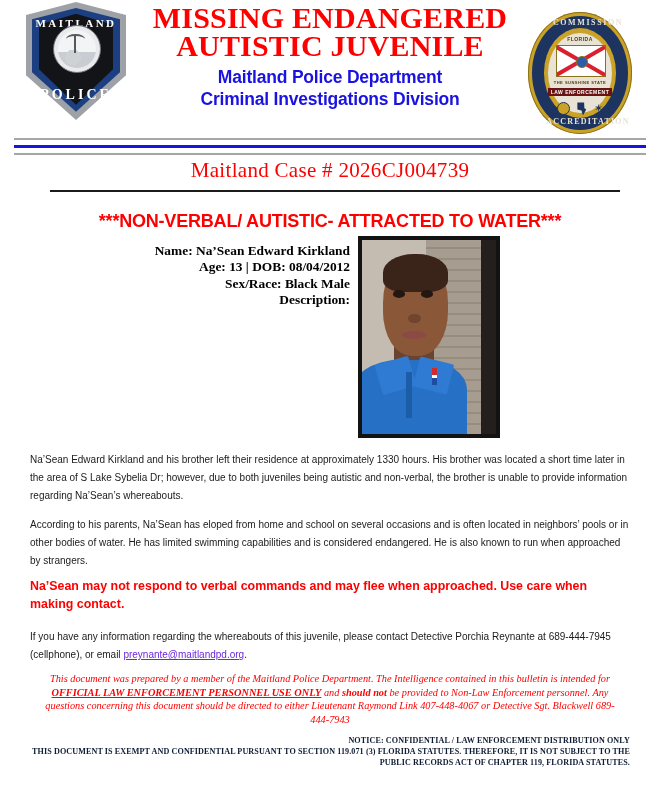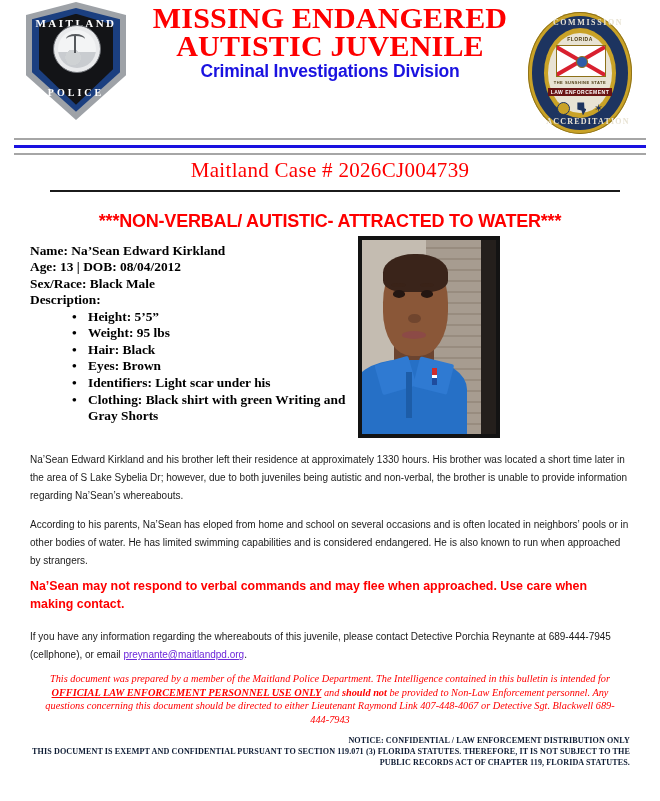--- a/index.html
+++ b/index.html
@@ -113,21 +113,21 @@
     font-weight: bold;
     color: #ffffff;
     letter-spacing: 2.5px;
   }
   .arc-maitland {
     top: 13%;
     font-size: 11px;
   }
   .arc-police {
     top: 72%;
-    font-size: 10px;
+    font-size: 14px;
     letter-spacing: 3px;
   }
 
   
   .badge-accred {
     position: absolute;
     left: 528px;
     top: 12px;
     width: 104px;
     height: 122px;
@@ -307,21 +307,21 @@
     position: absolute;
     top: 243px;
     left: 30px;
     width: 320px;
     font-family: "Liberation Serif", serif;
     font-weight: bold;
     font-size: 13.4px;
     line-height: 16.4px;
     color: #000;
   }
-  .details .line { white-space: nowrap; }
+  .details .line { white-space: nowrap; text-align: right; }
   .details ul {
     margin: 0;
     padding: 0 0 0 58px;
     list-style: none;
   }
   .details li {
     position: relative;
     line-height: 16.6px;
   }
   .details li:before {
@@ -532,20 +532,21 @@
       <div class="seal-inner"></div>
       <div class="frond"></div>
       <div class="palm"></div>
     </div>
     <div class="arc-text arc-police">POLICE</div>
   </div>
 
   <div class="title-block">
     <div class="title-main">MISSING ENDANGERED</div>
     <div class="title-main">AUTISTIC JUVENILE</div>
+    <div class="title-sub">Maitland Police Department</div>
     <div class="title-sub" style="margin-top:0">Criminal Investigations Division</div>
   </div>
 
   <div class="badge-accred">
     <div class="oval-outer"></div>
     <div class="oval-navy"></div>
     <div class="accred-arc accred-top">COMMISSION</div>
     <div class="oval-gold-ring"></div>
     <div class="oval-face"></div>
     <div class="fl-label fl-florida">FLORIDA</div>
@@ -572,28 +573,20 @@
 <div class="case-line">Maitland Case # 2026CJ004739</div>
 <div class="case-rule"></div>
 
 <div class="warn-line">***NON-VERBAL/ AUTISTIC- ATTRACTED TO WATER***</div>
 
 <div class="details">
   <div class="line">Name: Na’Sean Edward Kirkland</div>
   <div class="line">Age: 13 | DOB: 08/04/2012</div>
   <div class="line">Sex/Race: Black Male</div>
   <div class="line">Description:</div>
-  <ul>
-    <li>Height: 5’5”</li>
-    <li>Weight: 95 lbs</li>
-    <li>Hair: Black</li>
-    <li>Eyes: Brown</li>
-    <li>Identifiers: Light scar under his</li>
-    <li>Clothing: Black shirt with green Writing and Gray Shorts</li>
-  </ul>
 </div>
 
 <div class="photo-frame">
   <div class="photo-bg"></div>
   <div class="photo-bg-left"></div>
   <div class="photo-dark-edge"></div>
   <div class="ph-neck"></div>
   <div class="ph-shirt"></div>
   <div class="ph-collar-l"></div>
   <div class="ph-collar-r"></div>

